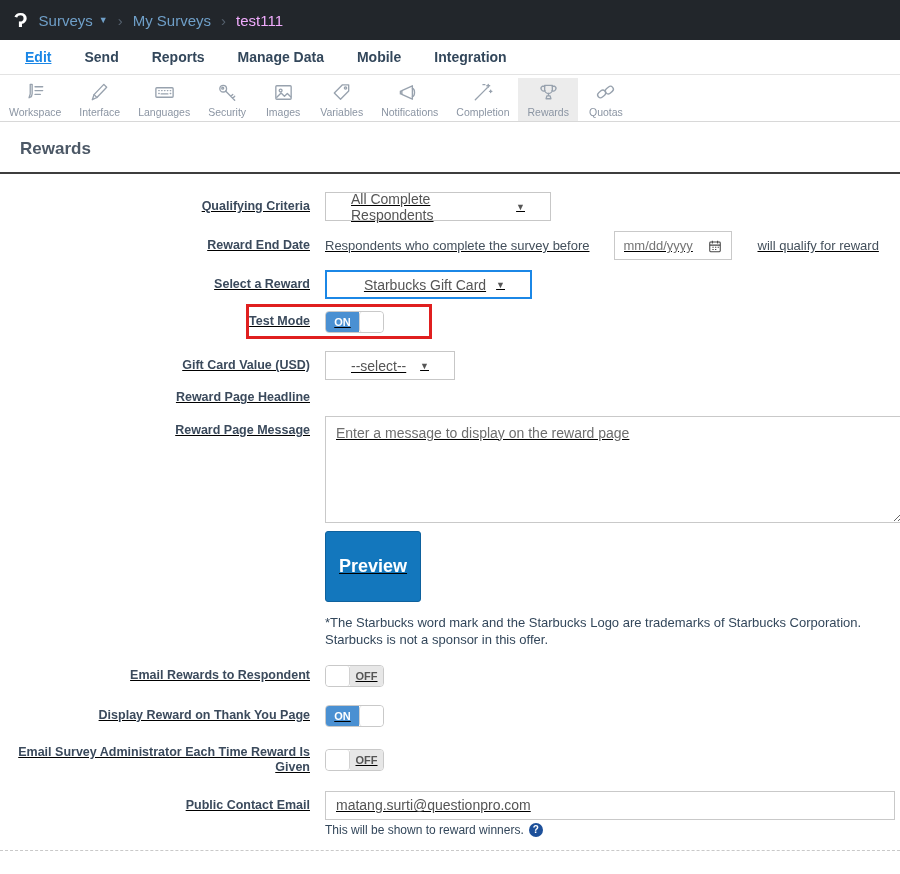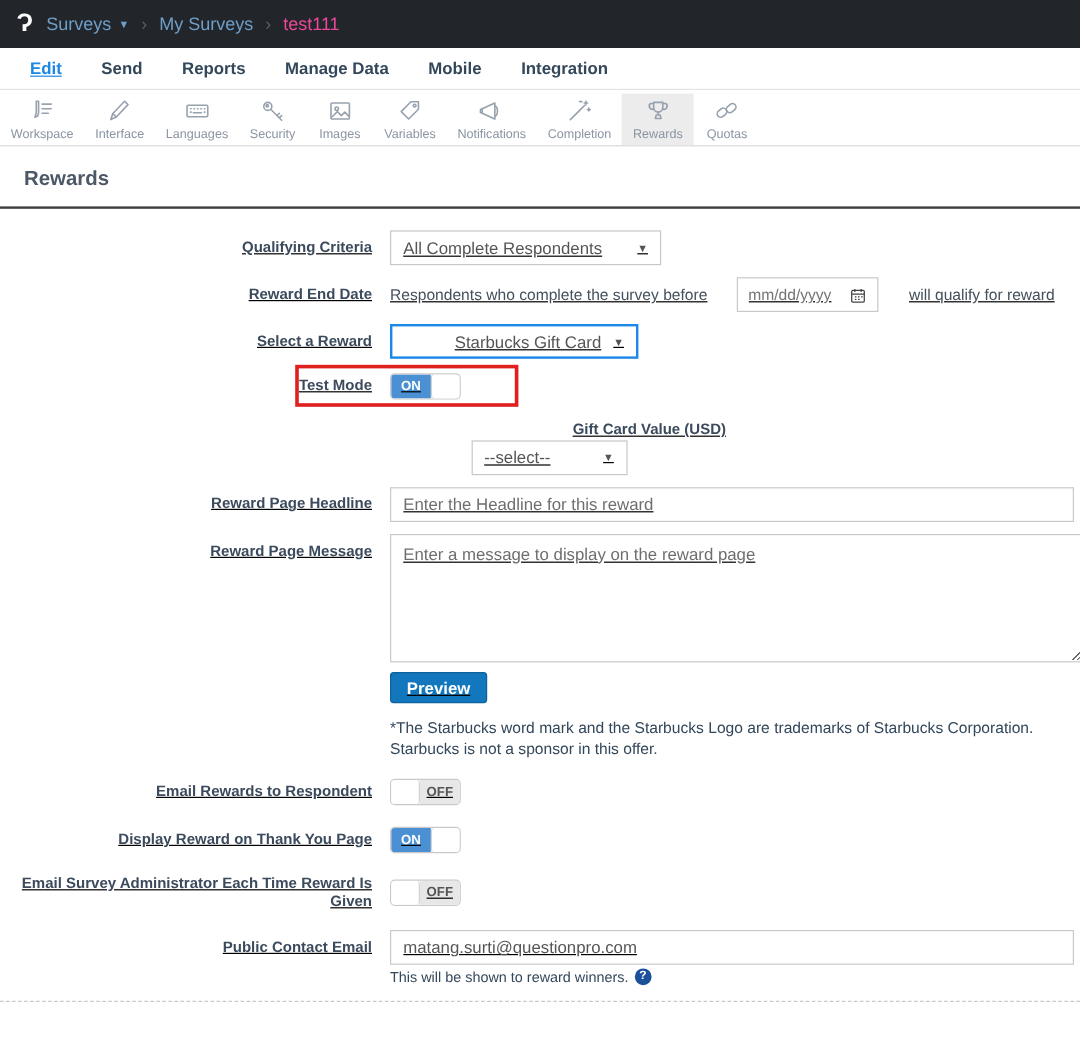--- a/index.html
+++ b/index.html
@@ -5,21 +5,21 @@
   * { margin:0; padding:0; box-sizing:border-box; }
   html,body { width:900px; }
   body { height:874px; background:#fff; font-family:"Liberation Sans", sans-serif; overflow:hidden; }
 
   
   .topbar { height:40px; background:#22262b; display:flex; align-items:center; padding:0 14px; gap:11px; }
   .logo { color:#fff; font-size:21px; font-weight:bold; line-height:1; transform:translateY(-1px); }
   .crumb { font-size:15px; color:#6f9fc8; display:flex; align-items:center; gap:10px; }
   .crumb .link { color:#6f9fc8; cursor:pointer; display:flex; align-items:center; gap:6px; }
   .crumb .sep { color:#55616e; font-size:15px; }
-  .crumb .current { color:#ec4899; }
+  .crumb .current { color:#f0abfc; }
   .caret { font-size:9px; color:#6f9fc8; }
 
   
   .menubar { height:35px; display:flex; align-items:center; padding-left:25px; gap:33px;
              border-bottom:1px solid #e3e3e3; }
   .menubar .mi { font-size:14px; font-weight:600; color:#33475b; cursor:pointer; }
   .menubar .mi.active { color:#1b87e6; text-decoration:underline; }
 
   
   .iconbar { height:47px; display:flex; align-items:flex-end; padding-left:0;
@@ -35,21 +35,21 @@
   .pagehead { font-size:17px; font-weight:bold; color:#4c5866; margin:17px 0 13px 20px; }
   .darkline { border:none; border-top:2px solid #3d3d3d; }
 
   
   .form { padding-top:18px; }
   .row { display:flex; align-items:center; margin-bottom:10px; position:relative;text-decoration:underline; }
   .lbl { width:310px; text-align:right; font-size:12.5px; font-weight:bold; color:#3b4a5c; flex-shrink:0; line-height:1.25; }
   .ctrl { margin-left:15px; display:flex; align-items:center; }
 
   .sel { border:1px solid #c7c7c7; height:29px; display:inline-flex; align-items:center;
-         justify-content:space-between; padding:0 10px; font-size:14px; color:#555; background:#fff; cursor:pointer; }
+         justify-content:space-between; padding:0 25px; font-size:14px; color:#555; background:#fff; cursor:pointer; }
   .sel .arr { font-size:9px; color:#555; margin-left:10px; }
   .sel.w-qual { width:226px; }
   .sel.w-reward { width:207px; border:2px solid #1b87e6;justify-content:flex-end; }
   .sel.w-gcv { width:130px; }
 
   .inp { border:1px solid #c9c9c9; height:29px; width:570px; padding:0 10px; font-size:14px;
          color:#555; font-family:"Liberation Sans", sans-serif; }
   .inp::placeholder, .ta::placeholder { color:#6e6e6e; opacity:1; }
   .ta { border:1px solid #c9c9c9; width:578px; height:107px; padding:8px 10px; font-size:14px;
         color:#be185d; font-family:"Liberation Sans", sans-serif; }
@@ -67,21 +67,21 @@
                    font-size:11px; font-weight:bold; }
   .toggle .knob { width:24px; background:#fff; border-radius:3px; flex-shrink:0; }
   .toggle.on .state { background:#4a90d2; color:#fff; }
   .toggle.on .knob { border-left:1px solid #d2d2d2; }
   .toggle.off .state { background:#e7e7e7; color:#555; }
   .toggle.off .knob { border-right:1px solid #d2d2d2; }
 
   .redbox { position:absolute; border:3px solid #e01f1f; left:246px; top:-7px; width:186px; height:35px; pointer-events:none; }
 
   .btn { background:#1377bd; color:#fff; border:1px solid #0e619d; border-radius:3px;
-         font-size:14px; font-weight:bold; padding:4px 13px; cursor:pointer;
+         font-size:18px; font-weight:bold; padding:24px 13px; cursor:pointer;
          font-family:"Liberation Sans", sans-serif; }
 
   .disclaimer { margin:12px 0 16px 325px; width:583px; font-size:13px; color:#33475b; line-height:1.35; }
 
   .row.toggle-row { margin-bottom:18px; }
   .helper { margin:3px 0 0 325px; font-size:12px; color:#33475b; display:flex; align-items:center; gap:5px; }
   .qmark { width:14px; height:14px; border-radius:50%; background:#1d509a; color:#fff; font-size:10px;
            font-weight:bold; display:inline-flex; align-items:center; justify-content:center; cursor:pointer; }
 
   .dashed { border:none; border-top:1px dashed #c9c9c9; margin:13px 0 9px 0; }
@@ -231,36 +231,33 @@
     <div class="lbl">Test Mode</div>
     <div class="ctrl">
       <div class="toggle on">
         <span class="state">ON</span>
         <span class="knob"></span>
       </div>
     </div>
     <div class="redbox"></div>
   </div>
 
-  <div class="row" style="flex-direction:column;">
+  <div class="row" style="">
     <div class="lbl">Gift Card Value (USD)</div>
     <div class="ctrl">
       <div class="sel w-gcv">
         <span>--select--</span>
         <span class="arr">▼</span>
       </div>
     </div>
   </div>
 
 
   <div class="row">
     <div class="lbl">Reward Page Headline</div>
-    <div class="ctrl">
-      <input class="inp" type="text" placeholder="Enter the Headline for this reward" style="">
-    </div>
   </div>
 
   <div class="row" style="align-items:flex-start; margin-bottom:8px;">
     <div class="lbl" style="padding-top:7px;">Reward Page Message</div>
     <div class="ctrl">
       <textarea class="ta" placeholder="Enter a message to display on the reward page" style=""></textarea>
     </div>
   </div>
 
   <div class="row" style="margin-bottom:0;">

